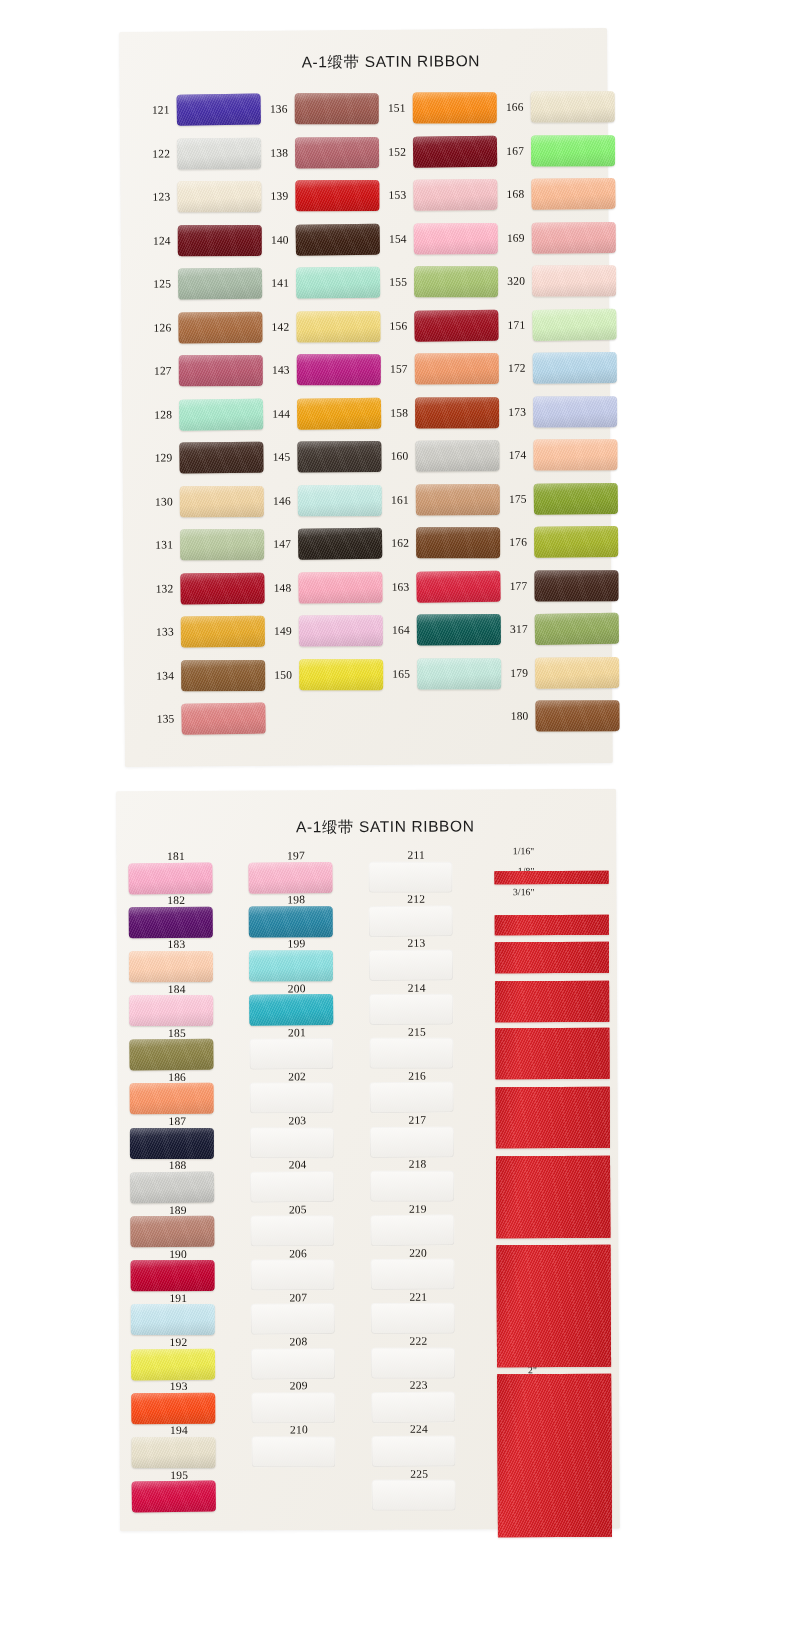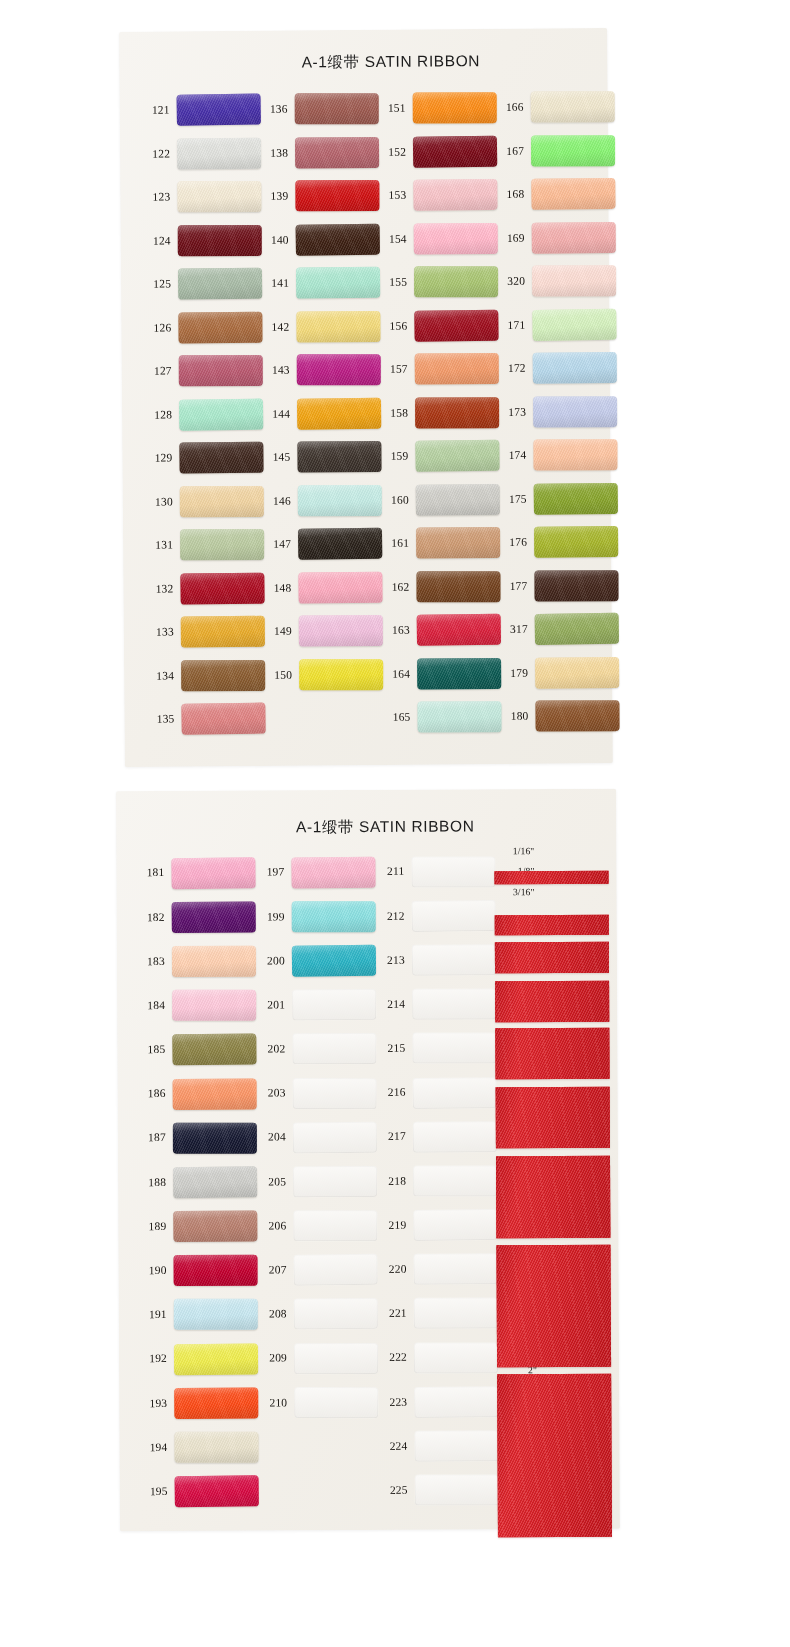--- a/index.html
+++ b/index.html
@@ -55,21 +55,21 @@
   .col{
     position:absolute;
     top:0;
   }
   .cell{
     position:relative;
     display:flex;
     align-items:center;
     height:43.5px;
   }
-  #grid-2 .cell{ height:44.2px; }
+  #grid-2 .cell{ height:44.2px;flex-direction:column; }
 
   .code{
     width:36px;
     text-align:right;
     padding-right:7px;
     font-size:11.5px;
     color:#16130f;
     font-family:"Liberation Serif", serif;
     line-height:1;
     letter-spacing:.2px;
@@ -305,24 +305,20 @@
           </div>
           <div class="cell">
             <span class="code">157</span>
             <span class="chip" style="background: rgb(242, 154, 105); transform: rotate(0deg);"></span>
           </div>
           <div class="cell">
             <span class="code">158</span>
             <span class="chip" style="background: rgb(168, 53, 18); transform: rotate(0.26deg);"></span>
           </div>
           <div class="cell">
-            <span class="code">159</span>
-            <span class="chip" style="background: rgb(180, 207, 160); transform: rotate(-0.39deg);"></span>
-          </div>
-          <div class="cell">
             <span class="code">160</span>
             <span class="chip" style="background: rgb(205, 204, 198); transform: rotate(-0.13deg);"></span>
           </div>
           <div class="cell">
             <span class="code">161</span>
             <span class="chip" style="background: rgb(205, 154, 114); transform: rotate(0.13deg);"></span>
           </div>
           <div class="cell">
             <span class="code">162</span>
             <span class="chip" style="background: rgb(115, 66, 31); transform: rotate(0.39deg);"></span>
@@ -467,20 +463,24 @@
           </div>
           <div class="cell">
             <span class="code">195</span>
             <span class="chip" style="background: rgb(214, 10, 66); transform: rotate(-0.39deg);"></span>
           </div>
         </div>
         <div class="col" style="left: 120px;">
           <div class="cell">
             <span class="code">197</span>
             <span class="chip" style="background: rgb(251, 182, 205); transform: rotate(-0.26deg);"></span>
+          </div>
+          <div class="cell">
+            <span class="code">198</span>
+            <span class="chip" style="background: rgb(38, 133, 164); transform: rotate(0deg);"></span>
           </div>
           <div class="cell">
             <span class="code">199</span>
             <span class="chip" style="background: rgb(138, 223, 224); transform: rotate(0.26deg);"></span>
           </div>
           <div class="cell">
             <span class="code">200</span>
             <span class="chip" style="background: rgb(42, 179, 196); transform: rotate(-0.39deg);"></span>
           </div>
           <div class="cell">

